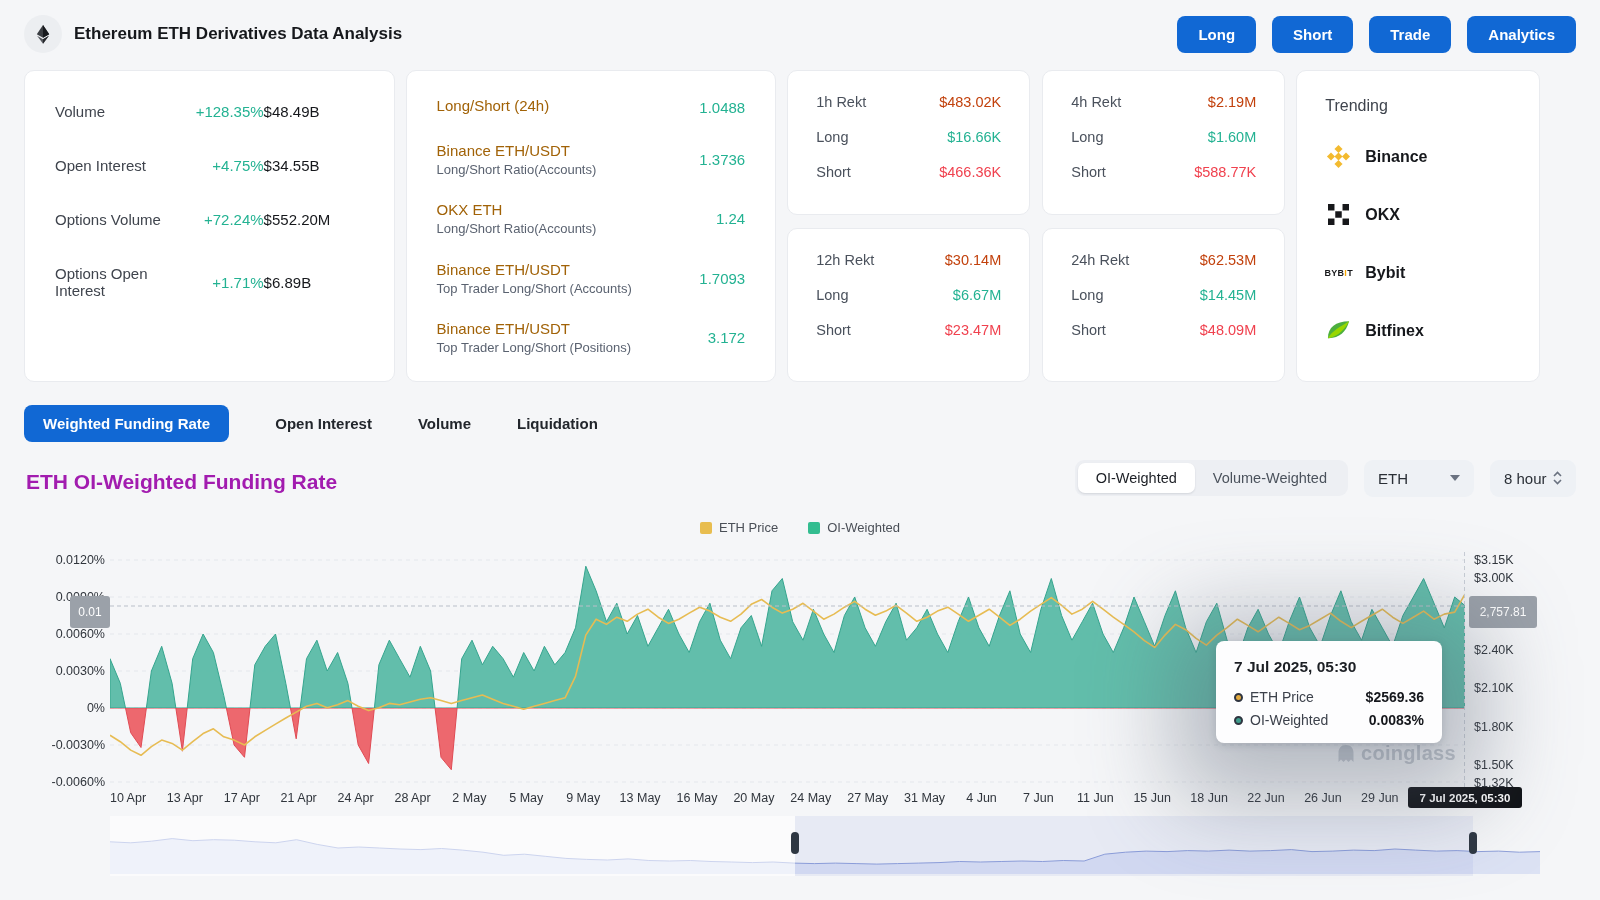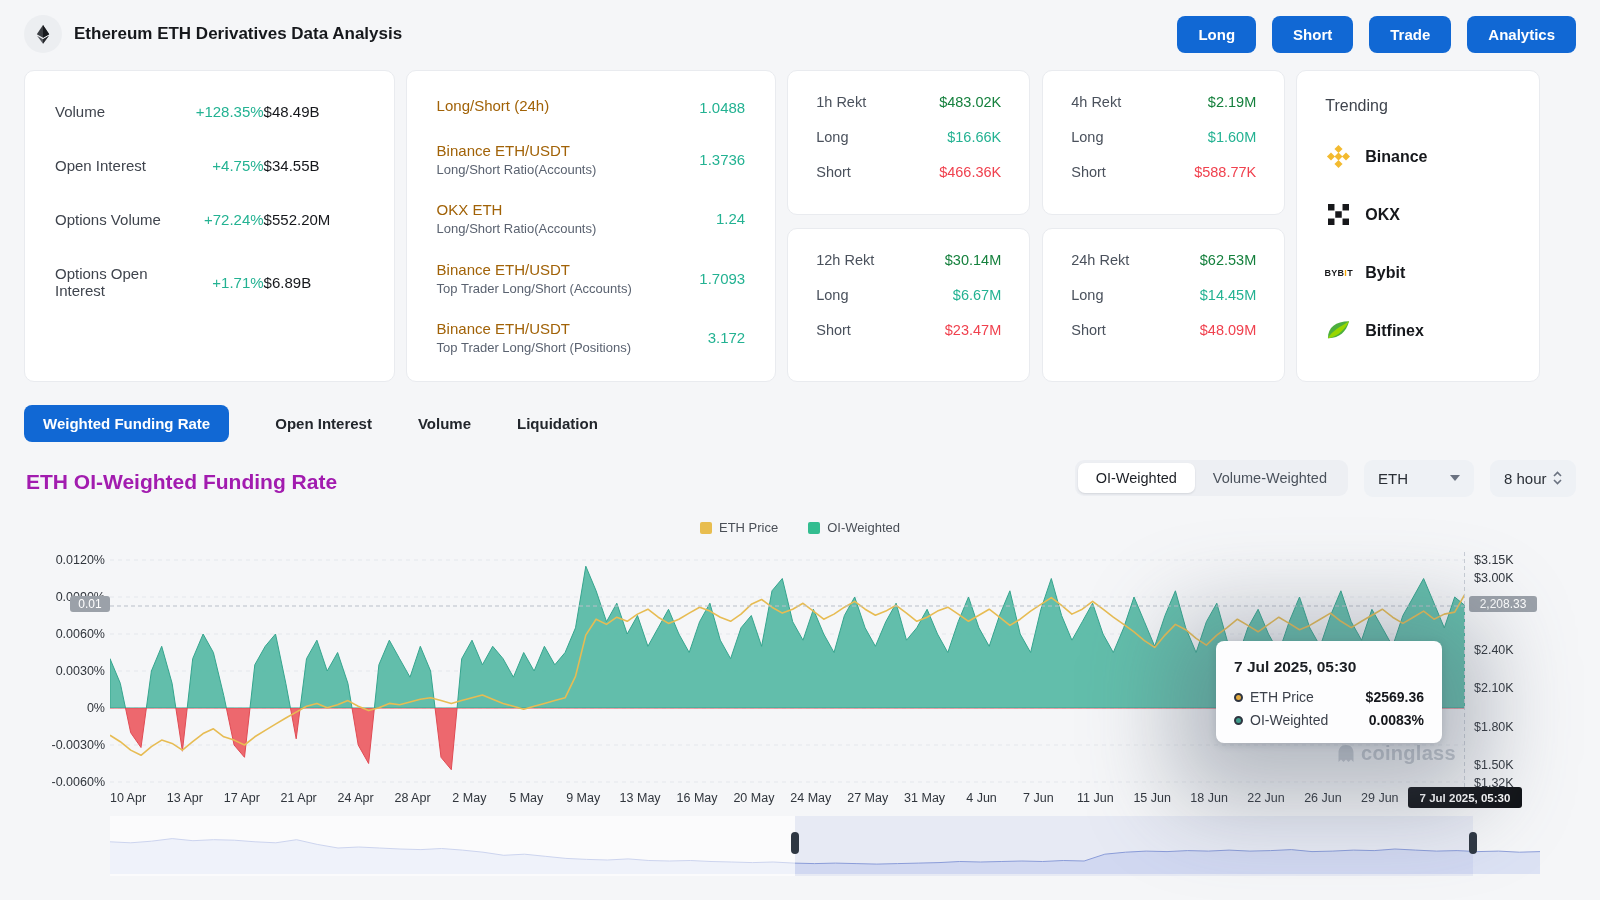--- a/index.html
+++ b/index.html
@@ -35,21 +35,21 @@
   .rrow { display:flex; align-items:center; }
   .rlabels { flex:1; }
   .rmain { font-size:15px; color:#a16207; }
   .rsub { font-size:13px; color:#5a6270; margin-top:3px; }
   .rval { color:#23b292; font-size:15px; font-weight:500; }
   .rekt-grid { width:498px; display:grid; grid-template-columns:243px 243px;
     grid-template-rows:145px 154px; gap:13px 12px; }
   .rekt-card { padding:23px 28px; display:flex; flex-direction:column; gap:19px; }
   .rekt-row { display:flex; justify-content:space-between; font-size:14.5px; }
   .rekt-row .rk-label { color:#4a515c; }
-  .rk-total { color:#15803d; font-weight:500; }
+  .rk-total { color:#c2410c; font-weight:500; }
   .rk-long { color:#23b292; font-weight:500; }
   .rk-short { color:#f0414e; font-weight:500; }
   .card-trending { width:244px; height:312px; padding:26px 28px; display:flex; flex-direction:column; }
   .trending-title { font-size:16px; color:#3f444d; margin-bottom:28px; }
   .trend-item { display:flex; align-items:center; gap:13px; margin-bottom:31px; cursor:pointer; }
   .trend-item .t-label { font-size:16px; font-weight:700; color:#16181c; }
   .t-ico { width:27px; height:27px; display:flex; align-items:center; justify-content:center; }
   .bybit-logo { font-size:9px; font-weight:800; color:#17181b; letter-spacing:.3px; }
   .bybit-logo i { font-style:normal; color:#f7a600; }
   
@@ -73,21 +73,21 @@
   
   .legend { position:absolute; left:0; width:1600px; top:520px; display:flex;
     justify-content:center; gap:30px; }
   .legend-item { display:flex; align-items:center; gap:7px; font-size:13px; color:#4a4f57; cursor:pointer; }
   .swatch { width:12px; height:12px; border-radius:2px; display:inline-block; }
   .plot-wrap { position:absolute; left:110px; top:552px; width:1355px; height:250px; }
   .axis-label { position:absolute; font-size:12.5px; color:#30353c; transform:translateY(-50%); }
   .y-left .axis-label { left:0; width:105px; text-align:right; }
   .y-right .axis-label { left:1474px; }
   .x-axis .axis-label { top:791px; transform:translateX(-50%); white-space:nowrap; }
-  .val-badge { position:absolute; height:16px; border-radius:3px; background:#9ba1a9; color:#fff;
+  .val-badge { position:absolute; height:32px; border-radius:3px; background:#9ba1a9; color:#fff;
     font-size:12px; display:flex; align-items:center; justify-content:center; z-index:4; }
   .badge-funding { left:70px; top:596px; width:40px; }
   .badge-price { left:1469px; top:596px; width:68px; }
   .badge-date { position:absolute; left:1408px; top:787px; width:114px; height:21px;
     background:#101216; color:#fff; font-size:11.5px; font-weight:700; border-radius:3px;
     display:flex; align-items:center; justify-content:center; z-index:6; }
   .tooltip { position:absolute; left:1216px; top:641px; width:226px; background:#fdfdfe;
     border-radius:8px; padding:17px 18px 15px; z-index:10;
     box-shadow:0 18px 90px 42px rgba(88,97,115,.40), 0 2px 8px rgba(40,48,62,.18); }
   .tt-date { font-size:15.5px; font-weight:700; color:#1c1f24; margin-bottom:13px; }
@@ -400,21 +400,21 @@
       </defs>
       <path d="M0,156 L0.0,106.7 L10.3,131.3 L20.7,180.7 L31.0,195.5 L41.4,119.0 L51.7,94.3 L62.1,131.3 L72.4,199.2 L82.7,106.7 L93.1,82.0 L103.4,100.5 L113.8,143.7 L124.1,193.0 L134.5,205.3 L144.8,112.8 L155.2,94.3 L165.5,82.0 L175.8,131.3 L186.2,186.8 L196.5,106.7 L206.9,88.2 L217.2,119.0 L227.6,100.5 L237.9,131.3 L248.2,193.0 L258.6,211.5 L268.9,112.8 L279.3,88.2 L289.6,106.7 L300.0,125.2 L310.3,94.3 L320.6,119.0 L331.0,205.3 L341.3,217.7 L351.7,106.7 L362.0,88.2 L372.4,112.8 L382.7,94.3 L393.1,106.7 L403.4,125.2 L413.7,100.5 L424.1,119.0 L434.4,94.3 L444.8,112.8 L455.1,100.5 L465.5,75.8 L475.8,14.2 L486.1,38.8 L496.5,69.7 L506.8,51.2 L517.2,82.0 L527.5,63.5 L537.9,94.3 L548.2,75.8 L558.5,57.3 L568.9,82.0 L579.2,100.5 L589.6,69.7 L599.9,51.2 L610.3,88.2 L620.6,106.7 L631.0,75.8 L641.3,63.5 L651.6,94.3 L662.0,38.8 L672.3,26.5 L682.7,69.7 L693.0,88.2 L703.4,57.3 L713.7,82.0 L724.0,100.5 L734.4,63.5 L744.7,45.0 L755.1,75.8 L765.4,94.3 L775.8,69.7 L786.1,51.2 L796.5,88.2 L806.8,75.8 L817.1,57.3 L827.5,82.0 L837.8,100.5 L848.2,69.7 L858.5,45.0 L868.9,75.8 L879.2,94.3 L889.5,63.5 L899.9,38.8 L910.2,82.0 L920.6,100.5 L930.9,57.3 L941.3,26.5 L951.6,63.5 L961.9,88.2 L972.3,69.7 L982.6,51.2 L993.0,82.0 L1003.3,100.5 L1013.7,75.8 L1024.0,45.0 L1034.4,69.7 L1044.7,94.3 L1055.0,63.5 L1065.4,38.8 L1075.7,75.8 L1086.1,100.5 L1096.4,69.7 L1106.8,51.2 L1117.1,88.2 L1127.4,106.7 L1137.8,75.8 L1148.1,57.3 L1158.5,82.0 L1168.8,100.5 L1179.2,69.7 L1189.5,45.0 L1199.8,75.8 L1210.2,94.3 L1220.5,63.5 L1230.9,38.8 L1241.2,69.7 L1251.6,88.2 L1261.9,57.3 L1272.3,75.8 L1282.6,94.3 L1292.9,63.5 L1303.3,45.0 L1313.6,26.5 L1324.0,51.2 L1334.3,75.8 L1344.7,45.0 L1355.0,53.6 L1355,156 Z" fill="#5abba6" fill-opacity="0.95" stroke="#35a58e" stroke-width="1" clip-path="url(#clip-pos)"></path>
       <path d="M0,156 L0.0,106.7 L10.3,131.3 L20.7,180.7 L31.0,195.5 L41.4,119.0 L51.7,94.3 L62.1,131.3 L72.4,199.2 L82.7,106.7 L93.1,82.0 L103.4,100.5 L113.8,143.7 L124.1,193.0 L134.5,205.3 L144.8,112.8 L155.2,94.3 L165.5,82.0 L175.8,131.3 L186.2,186.8 L196.5,106.7 L206.9,88.2 L217.2,119.0 L227.6,100.5 L237.9,131.3 L248.2,193.0 L258.6,211.5 L268.9,112.8 L279.3,88.2 L289.6,106.7 L300.0,125.2 L310.3,94.3 L320.6,119.0 L331.0,205.3 L341.3,217.7 L351.7,106.7 L362.0,88.2 L372.4,112.8 L382.7,94.3 L393.1,106.7 L403.4,125.2 L413.7,100.5 L424.1,119.0 L434.4,94.3 L444.8,112.8 L455.1,100.5 L465.5,75.8 L475.8,14.2 L486.1,38.8 L496.5,69.7 L506.8,51.2 L517.2,82.0 L527.5,63.5 L537.9,94.3 L548.2,75.8 L558.5,57.3 L568.9,82.0 L579.2,100.5 L589.6,69.7 L599.9,51.2 L610.3,88.2 L620.6,106.7 L631.0,75.8 L641.3,63.5 L651.6,94.3 L662.0,38.8 L672.3,26.5 L682.7,69.7 L693.0,88.2 L703.4,57.3 L713.7,82.0 L724.0,100.5 L734.4,63.5 L744.7,45.0 L755.1,75.8 L765.4,94.3 L775.8,69.7 L786.1,51.2 L796.5,88.2 L806.8,75.8 L817.1,57.3 L827.5,82.0 L837.8,100.5 L848.2,69.7 L858.5,45.0 L868.9,75.8 L879.2,94.3 L889.5,63.5 L899.9,38.8 L910.2,82.0 L920.6,100.5 L930.9,57.3 L941.3,26.5 L951.6,63.5 L961.9,88.2 L972.3,69.7 L982.6,51.2 L993.0,82.0 L1003.3,100.5 L1013.7,75.8 L1024.0,45.0 L1034.4,69.7 L1044.7,94.3 L1055.0,63.5 L1065.4,38.8 L1075.7,75.8 L1086.1,100.5 L1096.4,69.7 L1106.8,51.2 L1117.1,88.2 L1127.4,106.7 L1137.8,75.8 L1148.1,57.3 L1158.5,82.0 L1168.8,100.5 L1179.2,69.7 L1189.5,45.0 L1199.8,75.8 L1210.2,94.3 L1220.5,63.5 L1230.9,38.8 L1241.2,69.7 L1251.6,88.2 L1261.9,57.3 L1272.3,75.8 L1282.6,94.3 L1292.9,63.5 L1303.3,45.0 L1313.6,26.5 L1324.0,51.2 L1334.3,75.8 L1344.7,45.0 L1355.0,53.6 L1355,156 Z" fill="#ec6066" fill-opacity="0.95" stroke="#e04b54" stroke-width="1" clip-path="url(#clip-neg)"></path>
       <polyline points="0.0,183.2 10.3,189.7 20.7,198.1 31.0,203.3 41.4,194.7 51.7,188.1 62.1,191.4 72.4,198.1 82.7,189.7 93.1,181.6 103.4,176.8 113.8,184.8 124.1,188.1 134.5,193.0 144.8,184.8 155.2,178.4 165.5,172.1 175.8,166.0 186.2,160.1 196.5,154.3 206.9,151.4 217.2,155.7 227.6,152.8 237.9,148.6 248.2,154.3 258.6,158.6 268.9,155.7 279.3,151.4 289.6,152.8 300.0,150.0 310.3,147.2 320.6,145.8 331.0,148.6 341.3,151.4 351.7,148.6 362.0,145.8 372.4,143.0 382.7,147.2 393.1,151.4 403.4,154.3 413.7,157.2 424.1,154.3 434.4,151.4 444.8,148.6 455.1,145.8 465.5,124.4 475.8,83.1 486.1,67.2 496.5,72.4 506.8,65.2 517.2,69.3 527.5,62.1 537.9,57.2 548.2,65.2 558.5,71.4 568.9,67.2 579.2,61.1 589.6,55.2 599.9,59.1 610.3,65.2 620.6,69.3 631.0,62.1 641.3,52.3 651.6,47.5 662.0,55.2 672.3,61.1 682.7,57.2 693.0,51.3 703.4,59.1 713.7,67.2 724.0,62.1 734.4,55.2 744.7,49.4 755.1,57.2 765.4,63.2 775.8,59.1 786.1,53.3 796.5,61.1 806.8,69.3 817.1,65.2 827.5,59.1 837.8,55.2 848.2,62.1 858.5,69.3 868.9,63.2 879.2,57.2 889.5,65.2 899.9,73.4 910.2,67.2 920.6,59.1 930.9,52.3 941.3,45.6 951.6,53.3 961.9,62.1 972.3,57.2 982.6,49.4 993.0,57.2 1003.3,65.2 1013.7,72.4 1024.0,79.8 1034.4,88.6 1044.7,95.4 1055.0,83.1 1065.4,72.4 1075.7,77.7 1086.1,86.4 1096.4,93.1 1106.8,83.1 1117.1,75.6 1127.4,67.2 1137.8,73.4 1148.1,79.8 1158.5,72.4 1168.8,65.2 1179.2,71.4 1189.5,77.7 1199.8,73.4 1210.2,67.2 1220.5,61.1 1230.9,69.3 1241.2,75.6 1251.6,69.3 1261.9,63.2 1272.3,57.2 1282.6,65.2 1292.9,71.4 1303.3,65.2 1313.6,59.1 1324.0,67.2 1334.3,62.1 1344.7,60.1 1355.0,42.1 " fill="none" stroke="#e7bc53" stroke-width="1.6" stroke-linejoin="round"></polyline>
       <line x1="0" y1="54" x2="1355" y2="54" stroke="#b9bfc9" stroke-width="1" stroke-dasharray="4 3"></line>
       <line x1="1354.5" y1="0" x2="1354.5" y2="250" stroke="#c9ced6" stroke-width="1" stroke-dasharray="4 3"></line>
     </svg>
 </div>
 
 <div class="val-badge badge-funding">0.01</div>
-<div class="val-badge badge-price">2,208.33</div>
+<div class="val-badge badge-price">2,757.81</div>
 <div class="badge-date">7 Jul 2025, 05:30</div>
 
 <div class="watermark">
   <svg width="20" height="20" viewBox="0 0 20 20">
     <path d="M10,1 C5,1 2.5,4.5 2.5,9 L2.5,18 L5,15.5 L7.5,18 L10,15.5 L12.5,18 L15,15.5 L17.5,18 L17.5,9 C17.5,4.5 15,1 10,1 Z" fill="#c6cbd2"></path>
   </svg>
   <span>coinglass</span>
 </div>
 
 <div class="tooltip">

